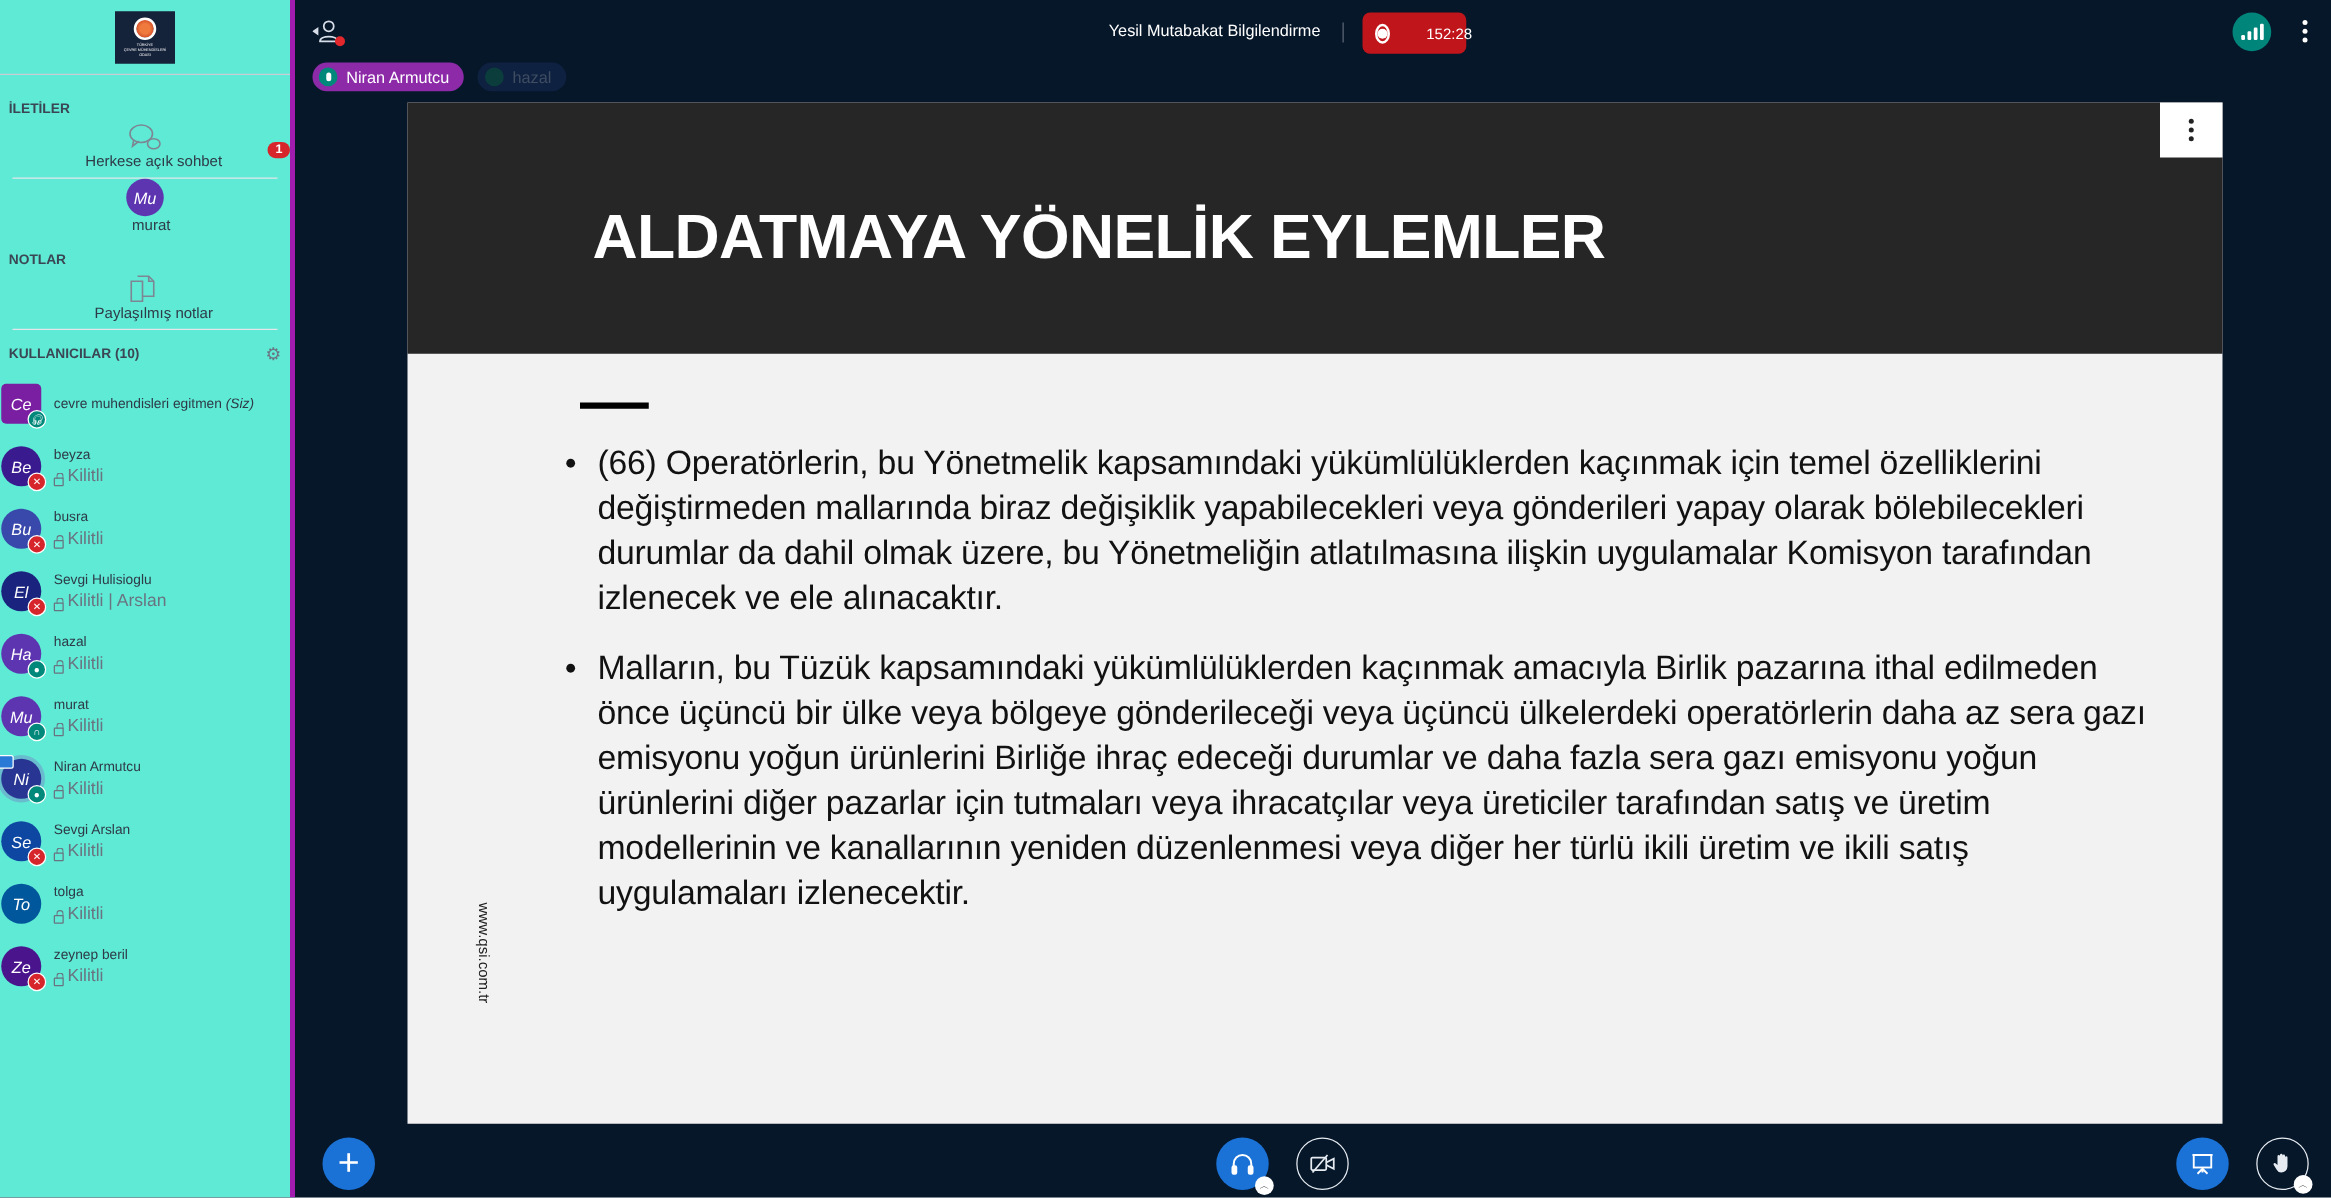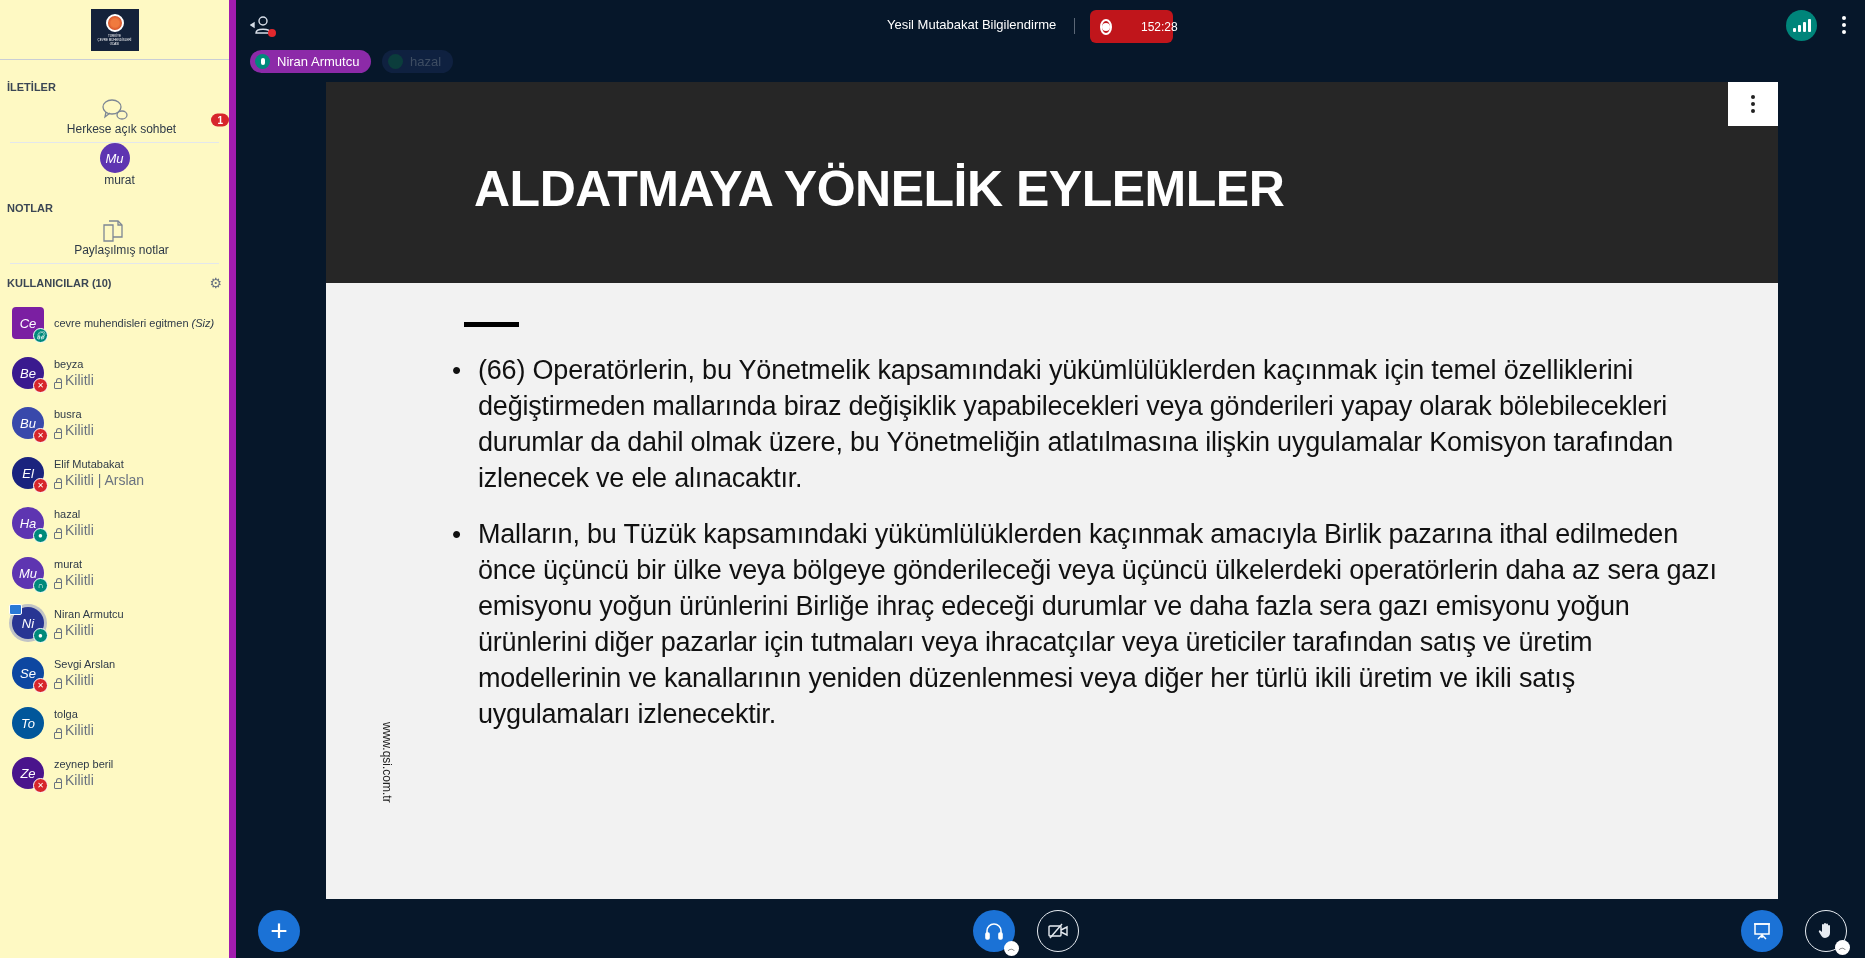--- a/index.html
+++ b/index.html
@@ -1,34 +1,34 @@
 <!DOCTYPE html>
 <html><head>
 <meta charset="utf-8">
 <style>
   * { box-sizing: border-box; margin: 0; padding: 0; }
   html, body { width: 1865px; height: 958px; overflow: hidden; }
   body { font-family: "Liberation Sans", "DejaVu Sans", sans-serif; background: #06172a; position: relative; }
 
   
-  .sidebar { position: absolute; left: 0; top: 0; width: 236px; height: 958px; background: #fef9c3; border-right: 7px solid #a21caf; }
+  .sidebar { position: absolute; left: 0; top: 0; width: 236px; height: 958px; background: #5eead4; border-right: 4px solid #a21caf; }
   .logo-wrap { height: 60px; display: flex; align-items: center; justify-content: center; border-bottom: 1px solid #c9ced5; }
   .logo { width: 48px; height: 42px; background: #14223a; display: flex; flex-direction: column; align-items: center; justify-content: center; }
   .logo-circle { width: 18px; height: 18px; border-radius: 50%; border: 2px solid #fff; background: radial-gradient(circle, #f07a3e 40%, #d6532a 70%); }
   .logo-text { font-size: 3px; color: #fff; margin-top: 2px; line-height: 4px; text-align: center; }
   .section-title { font-size: 11px; font-weight: bold; color: #3b4654; padding: 0 7px; height: 22px; display: flex; align-items: center; justify-content: space-between; }
   .sec-iletiler { margin-top: 16px; }
   .row { display: flex; align-items: center; padding: 0 12px; height: 44px; position: relative; flex-direction: column; }
   .row .label { font-size: 12px; color: #2e3a48; margin-left: 14px; }
   .chat-icon { width: 28px; height: 24px; position: relative; }
   .badge { position: absolute; right: 0; top: 50%; transform: translateY(-50%); background: #d7262b; color: #fff; font-size: 10px; font-weight: bold; border-radius: 8px; padding: 1px 6px; }
   .divider-line { height: 1px; background: #e3e7ec; margin: 0 10px; }
   .avatar { width: 32px; height: 32px; border-radius: 50%; color: #fff; font-size: 13px; display: flex; align-items: center; justify-content: center; position: relative; flex-shrink: 0; font-style: italic; }
   .avatar.square { border-radius: 4px; }
-  .user-row { display: flex; align-items: center; padding: 0 12px; height: 50px; position: relative; }
+  .user-row { display: flex; align-items: center; padding: 0 1px; height: 50px; position: relative; }
   .user-info { margin-left: 10px; display: flex; flex-direction: column; }
   .user-name { font-size: 11px; color: #2e3a48; }
   .user-name i { font-style: italic; }
   .user-sub { font-size: 14px; color: #6a7380; margin-top: 2px; display: flex; align-items: flex-end; }
   .lock { width: 8px; height: 7px; border: 1px solid #6a7380; border-radius: 1px; margin-right: 3px; position: relative; top: 1px; }
   .lock::before { content: ""; position: absolute; left: 1px; top: -5px; width: 4px; height: 4px; border: 1px solid #6a7380; border-bottom: none; border-radius: 3px 3px 0 0; }
   .status-dot { position: absolute; right: -4px; bottom: -4px; width: 15px; height: 15px; border-radius: 50%; border: 1.5px solid #fff; display: flex; align-items: center; justify-content: center; font-size: 8px; color: #fff; }
   .status-dot.muted { background: #d7262b; }
   .status-dot.listen { background: #00897b; }
   .presenter-tag { position: absolute; left: -3px; top: -3px; width: 13px; height: 11px; background: #2979d6; border: 1.5px solid #fff; border-radius: 2px; }
@@ -163,21 +163,21 @@
           </span>
       </div>
     </div>
 
     <div class="user-row">
       <div class="avatar" style="background:#1a237e">
         <span>El</span>
         <span class="status-dot muted">✕</span>
       </div>
       <div class="user-info">
-        <span class="user-name">Elif Mutabakat</span>
+        <span class="user-name">Sevgi Hulisioglu</span>
         <span class="user-sub">
             <span class="lock"></span>
             <span>Kilitli | Arslan</span>
           </span>
       </div>
     </div>
 
     <div class="user-row">
       <div class="avatar" style="background:#5e35b1">
         <span>Ha</span>

